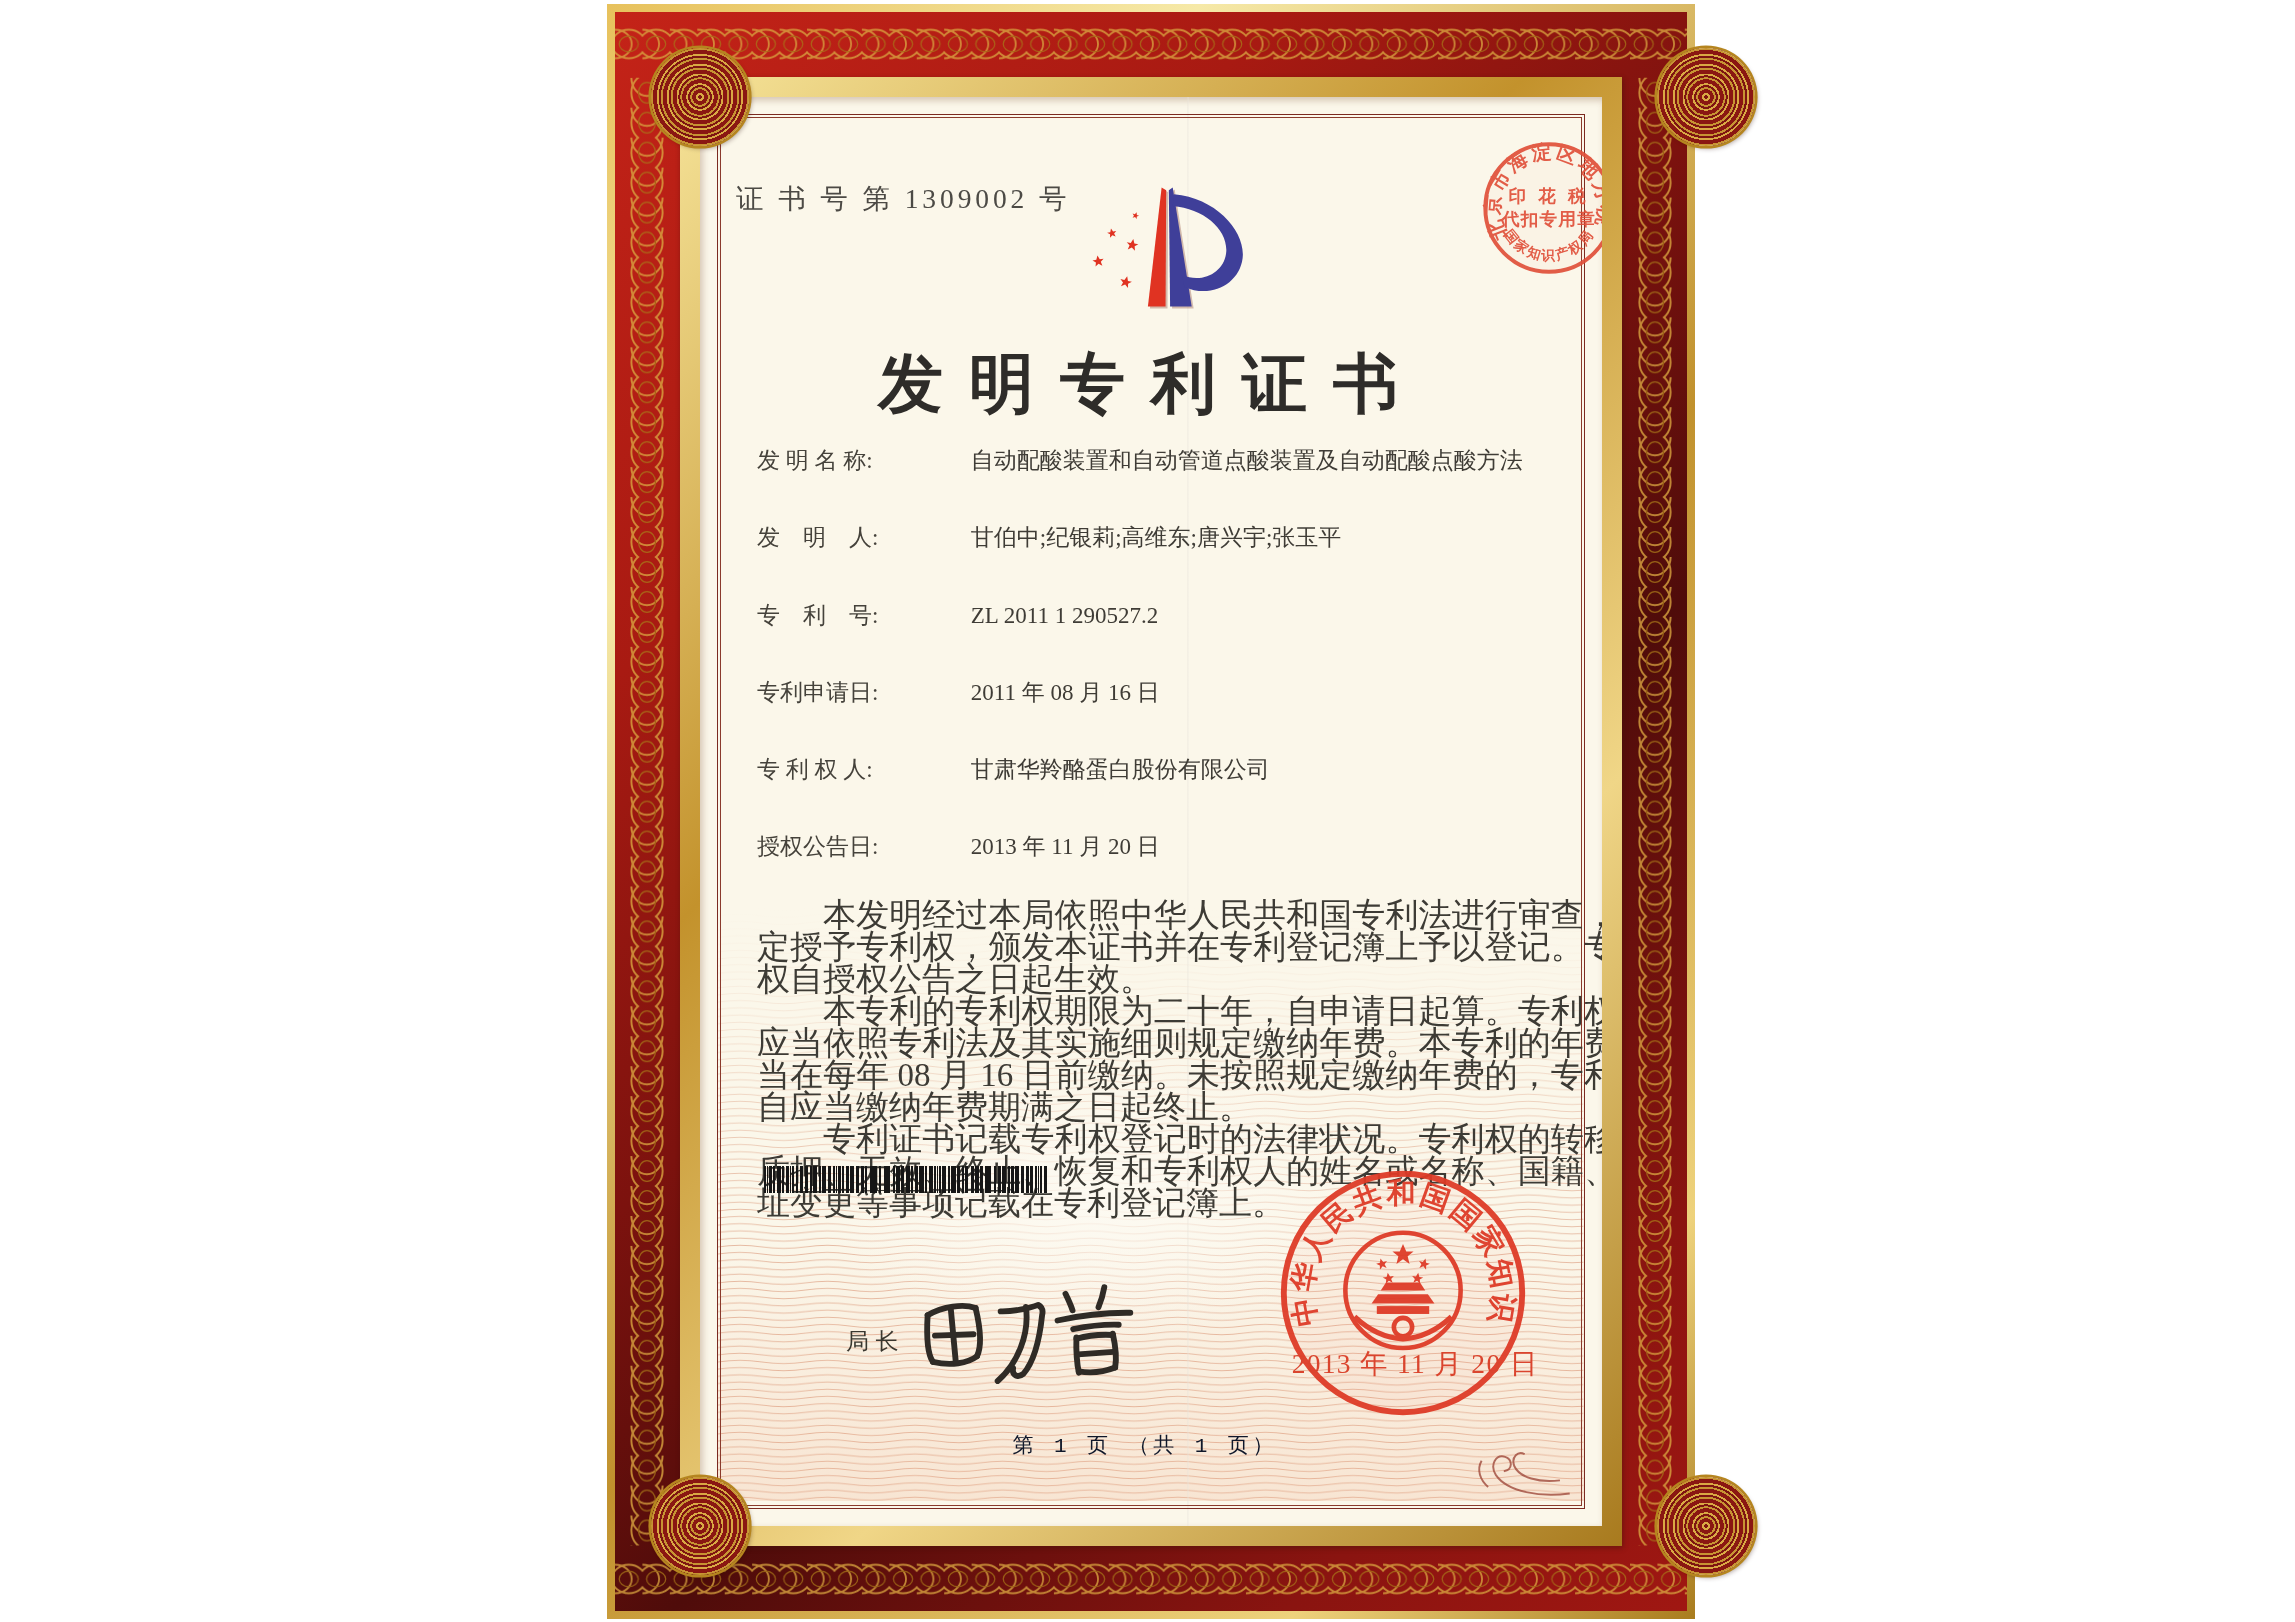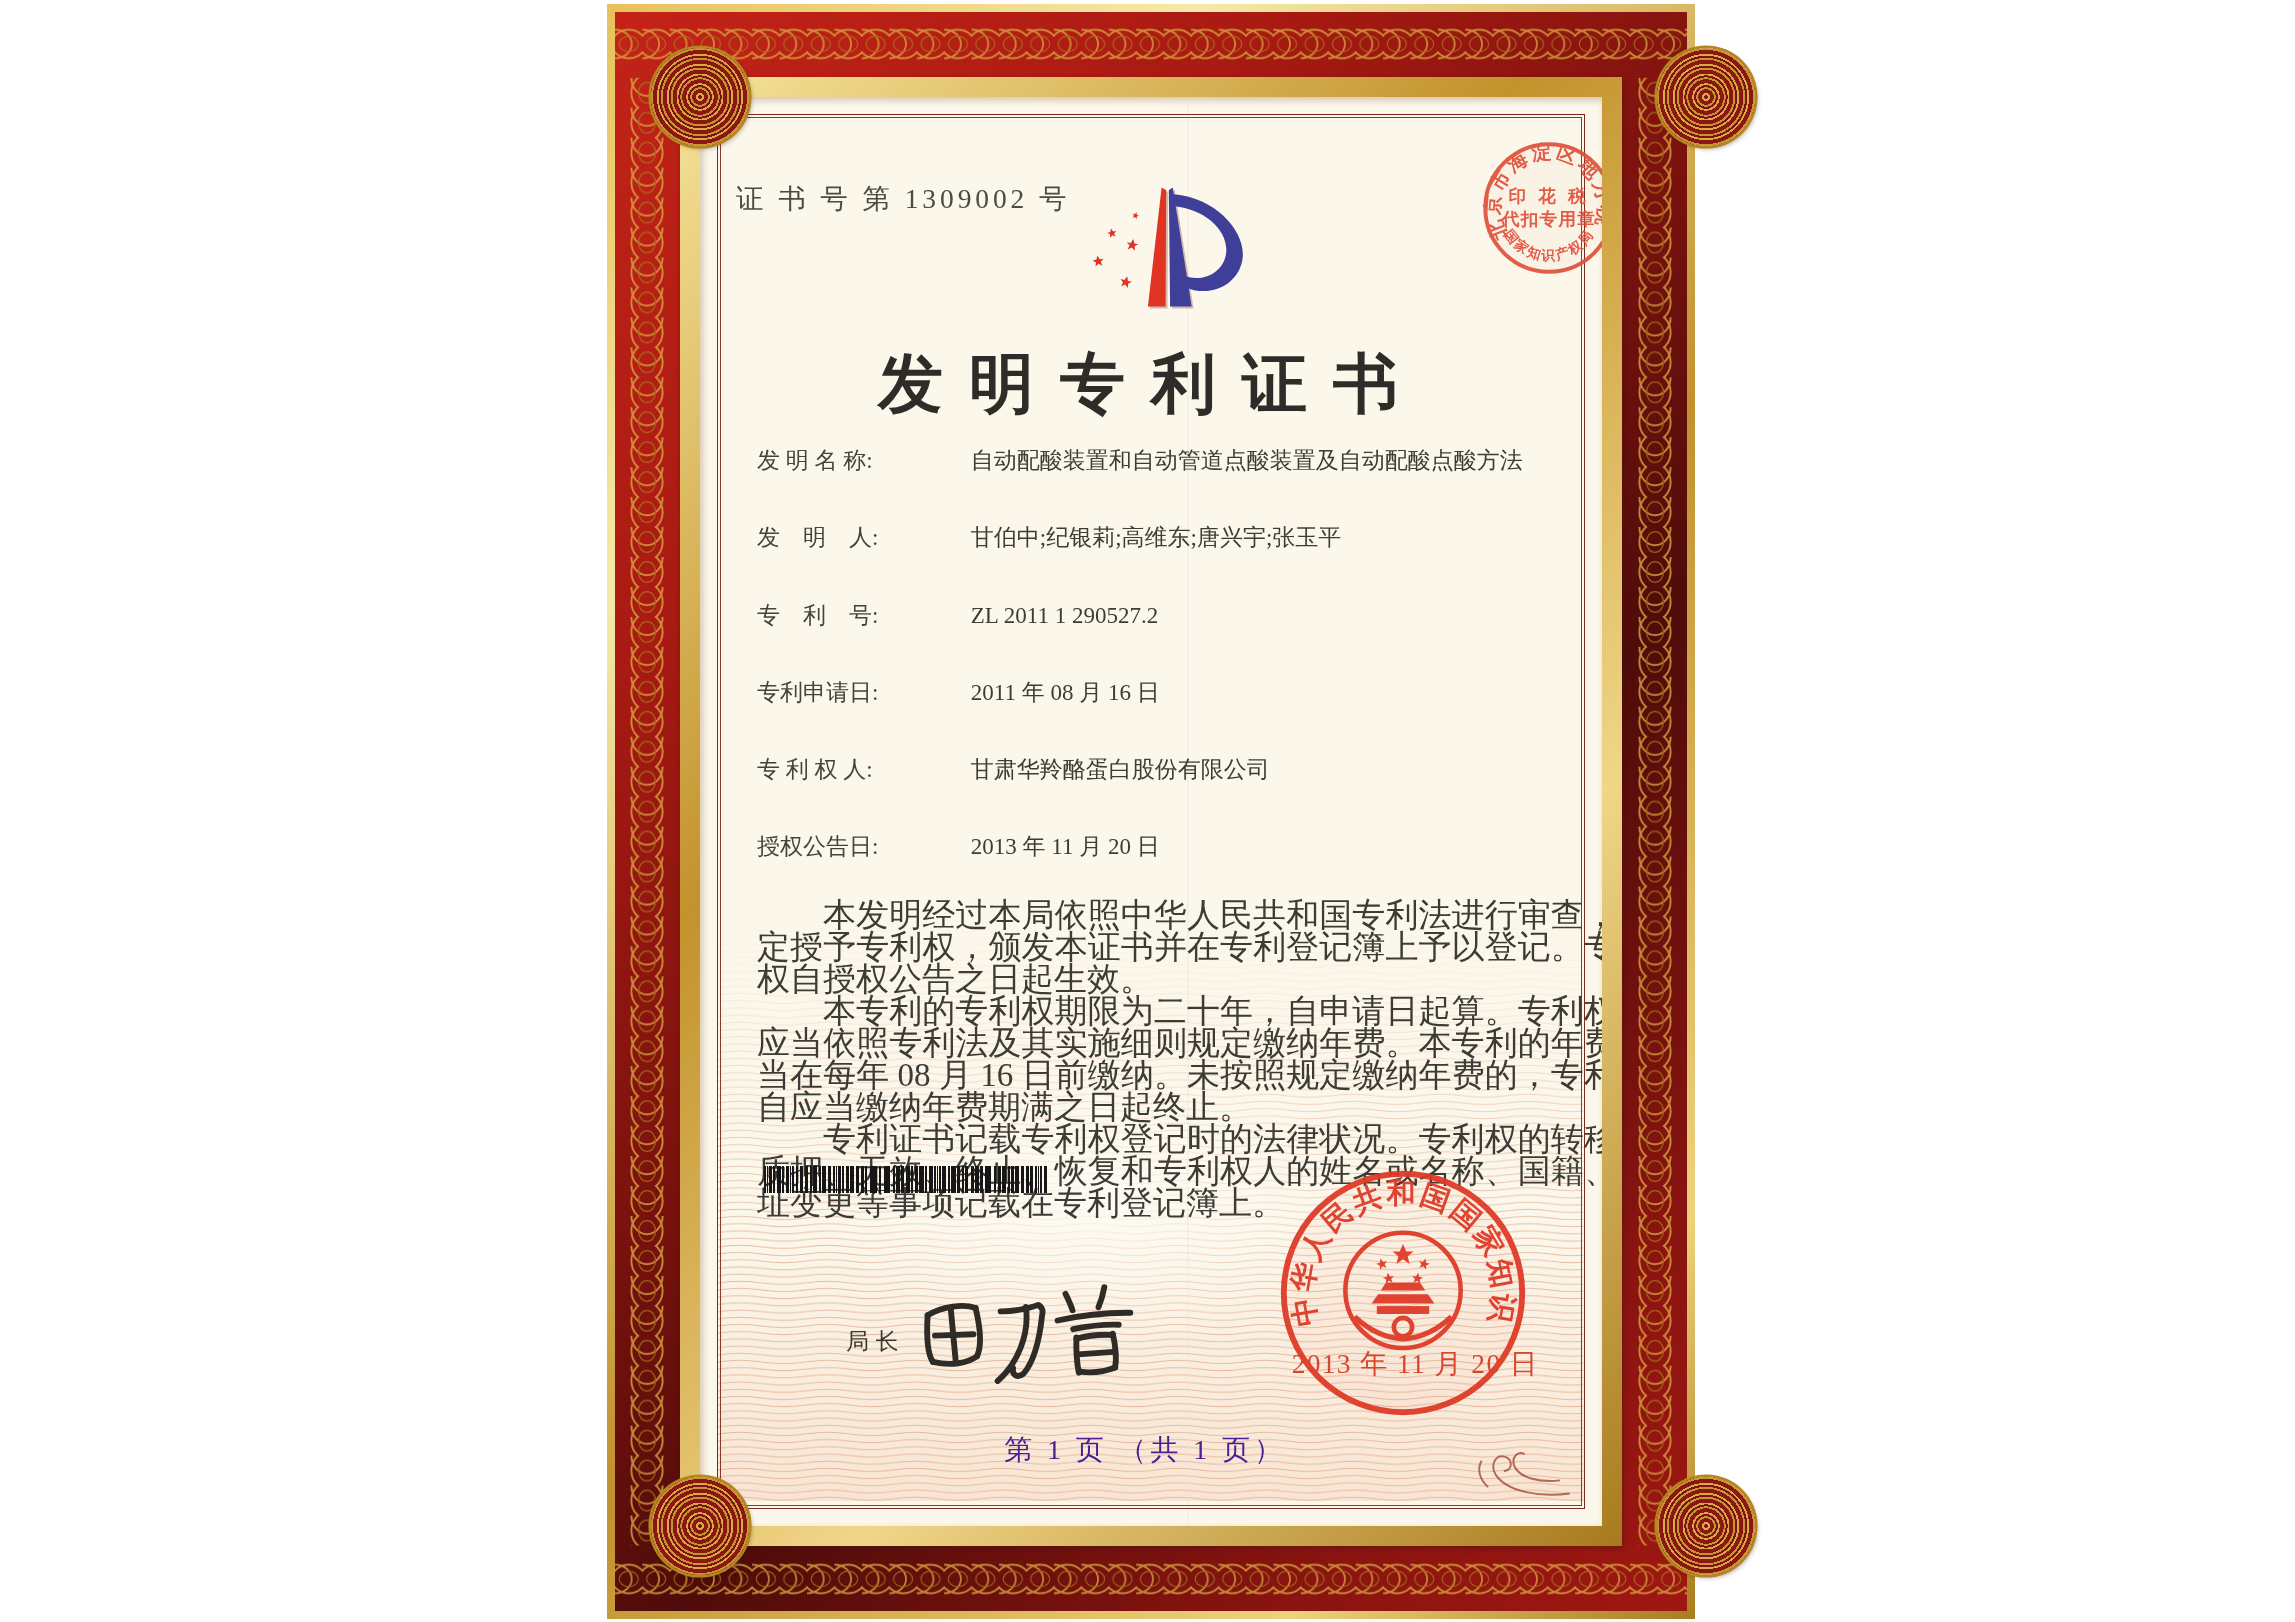--- a/index.html
+++ b/index.html
@@ -50,21 +50,21 @@
       background:
         repeating-linear-gradient(90deg,#161616 0 2px,transparent 2px 4.6px),
         repeating-linear-gradient(90deg,#161616 0 1.3px,transparent 1.3px 7.2px),
         repeating-linear-gradient(90deg,#161616 0 0.7px,transparent 0.7px 3.3px);}
   .director{position:absolute;left:146px;top:1229px;font-size:23px;letter-spacing:6.5px;color:#3a372f;}
   .signature{position:absolute;left:209px;top:1173px;width:249px;height:124px;}
   .seal{position:absolute;left:572px;top:1065px;width:262px;height:262px;z-index:4;opacity:.94;}
   .stamp{position:absolute;left:771px;top:33px;width:156px;height:156px;z-index:4;opacity:.92;}
   .flourish{position:absolute;right:29px;bottom:26px;width:111px;height:85px;z-index:2;opacity:.75;}
   .footer{position:absolute;left:275px;top:1334px;width:340px;text-align:center;
-          font-size:28px;letter-spacing:3.9px;color:#4c1d95;}
+          font-size:21px;letter-spacing:3.9px;color:#0f172a;font-family:Liberation Mono, monospace;}
 </style>
 </head>
 <body>
 
 <div class="stage">
   <div class="cert">
 
     <svg width="0" height="0" style="position:absolute" aria-hidden="true">
       <defs>
         <pattern id="ropeH" width="46" height="86" patternUnits="userSpaceOnUse">

